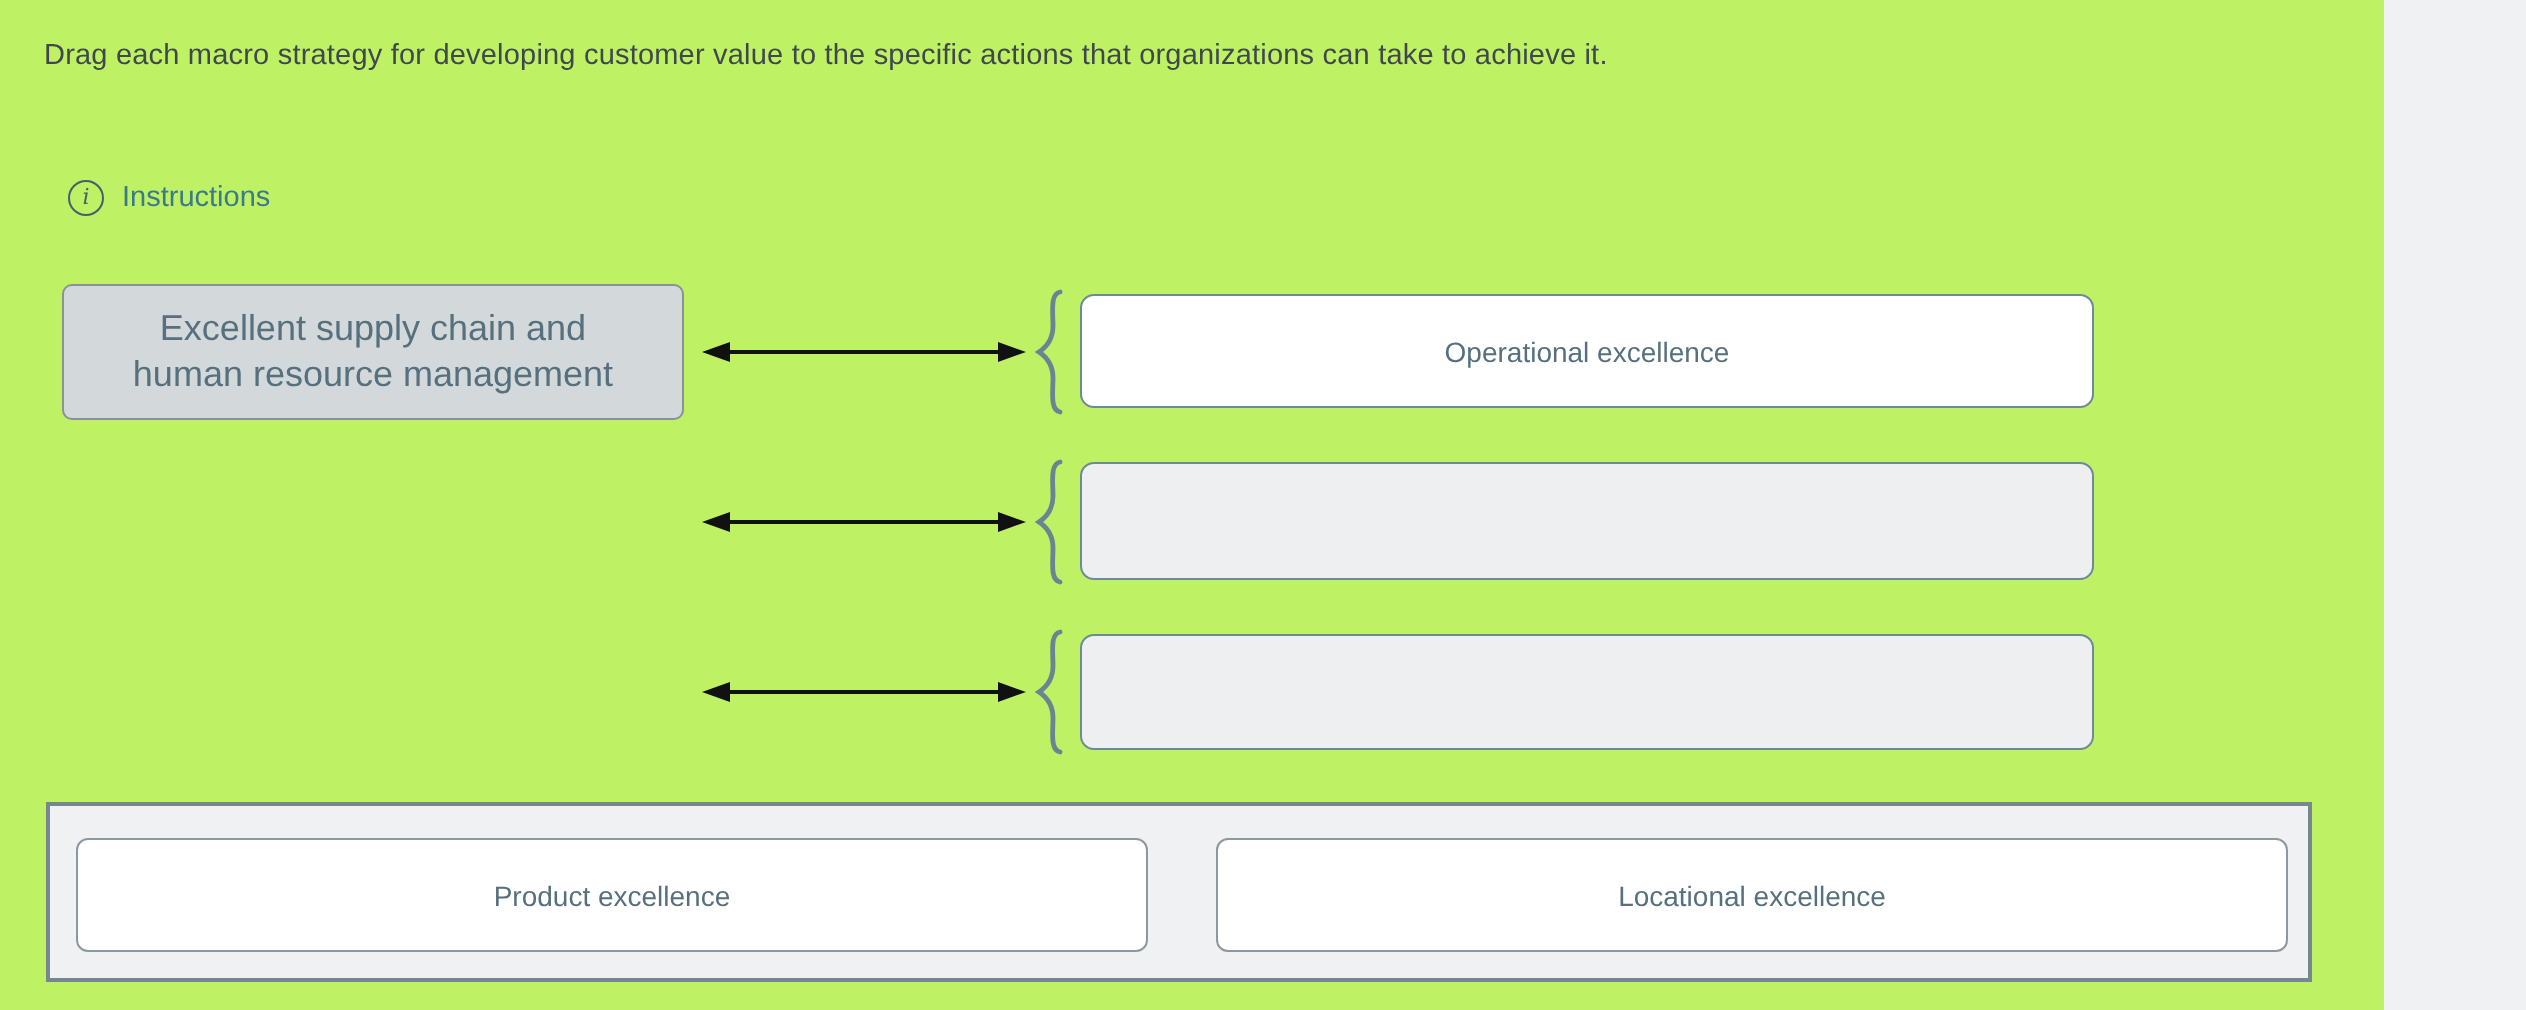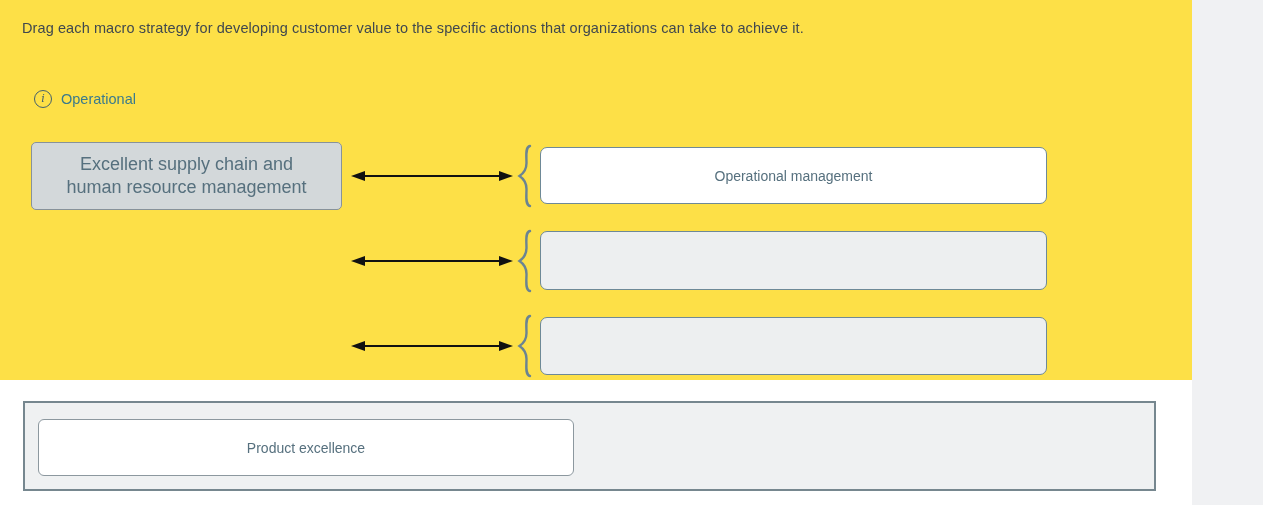--- a/index.html
+++ b/index.html
@@ -1,18 +1,18 @@
 <!DOCTYPE html>
 <html><head>
 <meta charset="utf-8">
 <style>
   * { margin:0; padding:0; box-sizing:border-box; }
   html,body { width:1263px; height:505px; background:#ffffff;
               font-family:"Liberation Sans", sans-serif; overflow:hidden; }
-  .page { position:relative; width:1263px; height:380px; background:#fde047; }
+  .page { position:relative; width:1263px; height:505px; background:#bef264; }
 
   .prompt { position:absolute; left:22px; top:20px; font-size:14.5px;
             color:#40484e; letter-spacing:.1px; }
 
   .instructions { position:absolute; left:34px; top:90px; display:flex;
                   align-items:center; gap:9px; cursor:pointer; }
   .info-icon { width:18px; height:18px; border:1.4px solid #44606c; border-radius:50%;
                color:#44606c; display:flex; align-items:center; justify-content:center;
                font-family:"DejaVu Serif", serif; font-style:italic; font-size:11px;
                line-height:1; padding-bottom:1px; }
@@ -53,33 +53,33 @@
 </style>
 </head>
 <body>
 
 <div class="page">
 
   <div class="prompt">Drag each macro strategy for developing customer value to the specific actions that organizations can take to achieve it.</div>
 
   <div class="instructions">
     <span class="info-icon">i</span>
-    <span class="instructions-label">Operational</span>
+    <span class="instructions-label">Instructions</span>
   </div>
 
   <div class="source src-1">Excellent supply chain and human resource management</div>
   <svg class="arrow arr-1" viewBox="0 0 164 20">
     <line x1="13" y1="10" x2="151" y2="10" stroke="#111111" stroke-width="2"></line>
     <polygon points="1,10 15,5 15,15" fill="#111111"></polygon>
     <polygon points="163,10 149,5 149,15" fill="#111111"></polygon>
   </svg>
   <svg class="brace br-1" viewBox="0 0 17 64">
     <path d="M 14 2 C 9 3 10.5 12 10.5 19 C 10.5 26.5 6.5 30 3.5 32 C 6.5 34 10.5 37.5 10.5 45 C 10.5 52 9 61 14 62" fill="none" stroke="#6b8492" stroke-width="2.4" stroke-linecap="round"></path>
   </svg>
-  <div class="drop filled drop-1">Operational management</div>
+  <div class="drop filled drop-1">Operational excellence</div>
 
   <svg class="arrow arr-2" viewBox="0 0 164 20">
     <line x1="13" y1="10" x2="151" y2="10" stroke="#111111" stroke-width="2"></line>
     <polygon points="1,10 15,5 15,15" fill="#111111"></polygon>
     <polygon points="163,10 149,5 149,15" fill="#111111"></polygon>
   </svg>
   <svg class="brace br-2" viewBox="0 0 17 64">
     <path d="M 14 2 C 9 3 10.5 12 10.5 19 C 10.5 26.5 6.5 30 3.5 32 C 6.5 34 10.5 37.5 10.5 45 C 10.5 52 9 61 14 62" fill="none" stroke="#6b8492" stroke-width="2.4" stroke-linecap="round"></path>
   </svg>
   <div class="drop empty drop-2"></div>
@@ -89,17 +89,18 @@
     <polygon points="1,10 15,5 15,15" fill="#111111"></polygon>
     <polygon points="163,10 149,5 149,15" fill="#111111"></polygon>
   </svg>
   <svg class="brace br-3" viewBox="0 0 17 64">
     <path d="M 14 2 C 9 3 10.5 12 10.5 19 C 10.5 26.5 6.5 30 3.5 32 C 6.5 34 10.5 37.5 10.5 45 C 10.5 52 9 61 14 62" fill="none" stroke="#6b8492" stroke-width="2.4" stroke-linecap="round"></path>
   </svg>
   <div class="drop empty drop-3"></div>
 
   <div class="tray">
     <div class="tray-item tray-item-1">Product excellence</div>
+    <div class="tray-item tray-item-2">Locational excellence</div>
   </div>
 
   <div class="right-strip"></div>
 
 </div>
 
 </body></html>

